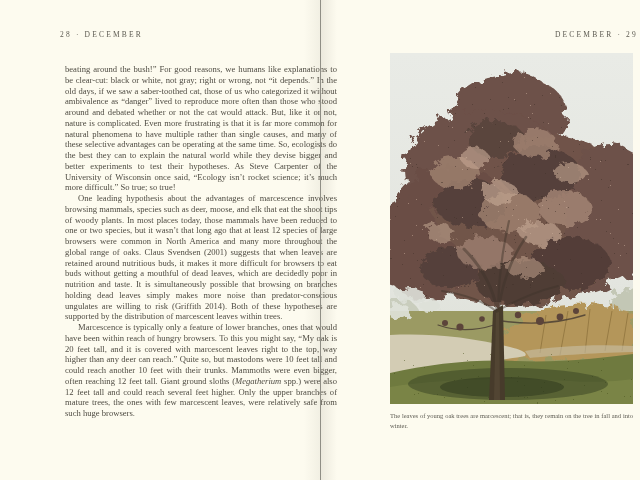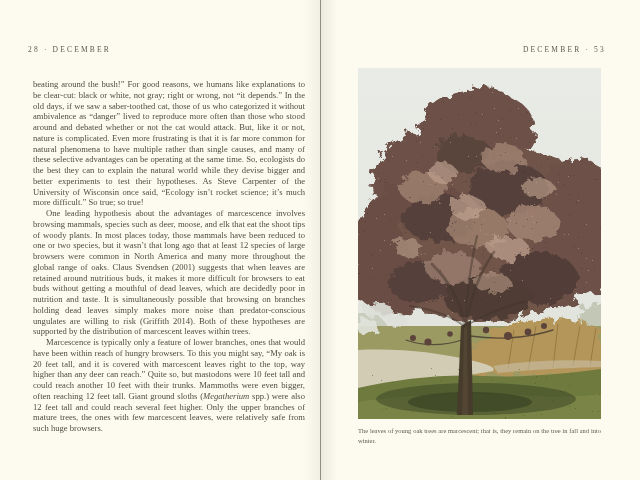--- a/index.html
+++ b/index.html
@@ -1,20 +1,20 @@
 <!DOCTYPE html>
 <html><head>
 <meta charset="utf-8">
 <style>
   html,body { margin:0; padding:0; background:#fdfbef; }
   .spread {
     position:relative; width:640px; height:480px; overflow:hidden;
     background:#fdfbef; font-family:"Liberation Serif", serif; color:#4f4c43;
   }
-  .page { position:absolute; top:16px; height:372px; }
+  .page { position:absolute; top:1px; height:372px;margin-left:32px; }
   .page-left  { left:0;   width:320px; }
   .page-right { left:320px; width:320px; }
 
   .gutter-line  { position:absolute; left:320px; top:0; width:1px; height:480px; background:#8f8e85; }
   .gutter-shade-r { position:absolute; left:321px; top:0; width:16px; height:480px;
     background:linear-gradient(90deg, rgba(110,105,90,.12), rgba(110,105,90,0)); }
   .gutter-shade-l { position:absolute; left:304px; top:0; width:16px; height:480px;
     background:linear-gradient(270deg, rgba(110,105,90,.08), rgba(110,105,90,0)); }
 
   .running-head {
@@ -55,21 +55,21 @@
       <p class="indent"><span>Marcescence is typically only a feature of lower branches, ones that would have been within reach of hungry browsers. To this you might say, “My oak is 20 feet tall, and it is covered with marcescent leaves right to the top, way higher than any deer can reach.” Quite so, but mastodons were 10 feet tall and could reach another 10 feet with their trunks. Mammoths were even bigger, often reaching 12 feet tall. Giant ground sloths (</span><i>Megatherium</i><span> spp.) were also 12 feet tall and could reach several feet higher. Only the upper branches of mature trees, the ones with few marcescent leaves, were relatively safe from such huge browsers.</span></p>
     </div>
   </div>
 
   <div class="gutter-shade-l"></div>
   <div class="gutter-line"></div>
   <div class="gutter-shade-r"></div>
 
   <div class="page page-right">
     <div class="running-head">
-      <span>DECEMBER</span><span class="head-sep">·</span><span>53</span>
+      <span>DECEMBER</span><span class="head-sep">·</span><span>29</span>
     </div>
 
     <div class="figure">
       <svg viewBox="0 0 243 351" width="243" height="351" xmlns="http://www.w3.org/2000/svg">
         <defs>
           <linearGradient id="sky" x1="0" y1="0" x2="0" y2="1">
             <stop offset="0" stop-color="#e9ebe6"></stop>
             <stop offset="0.65" stop-color="#e3e5df"></stop>
             <stop offset="1" stop-color="#dbded4"></stop>
           </linearGradient>

